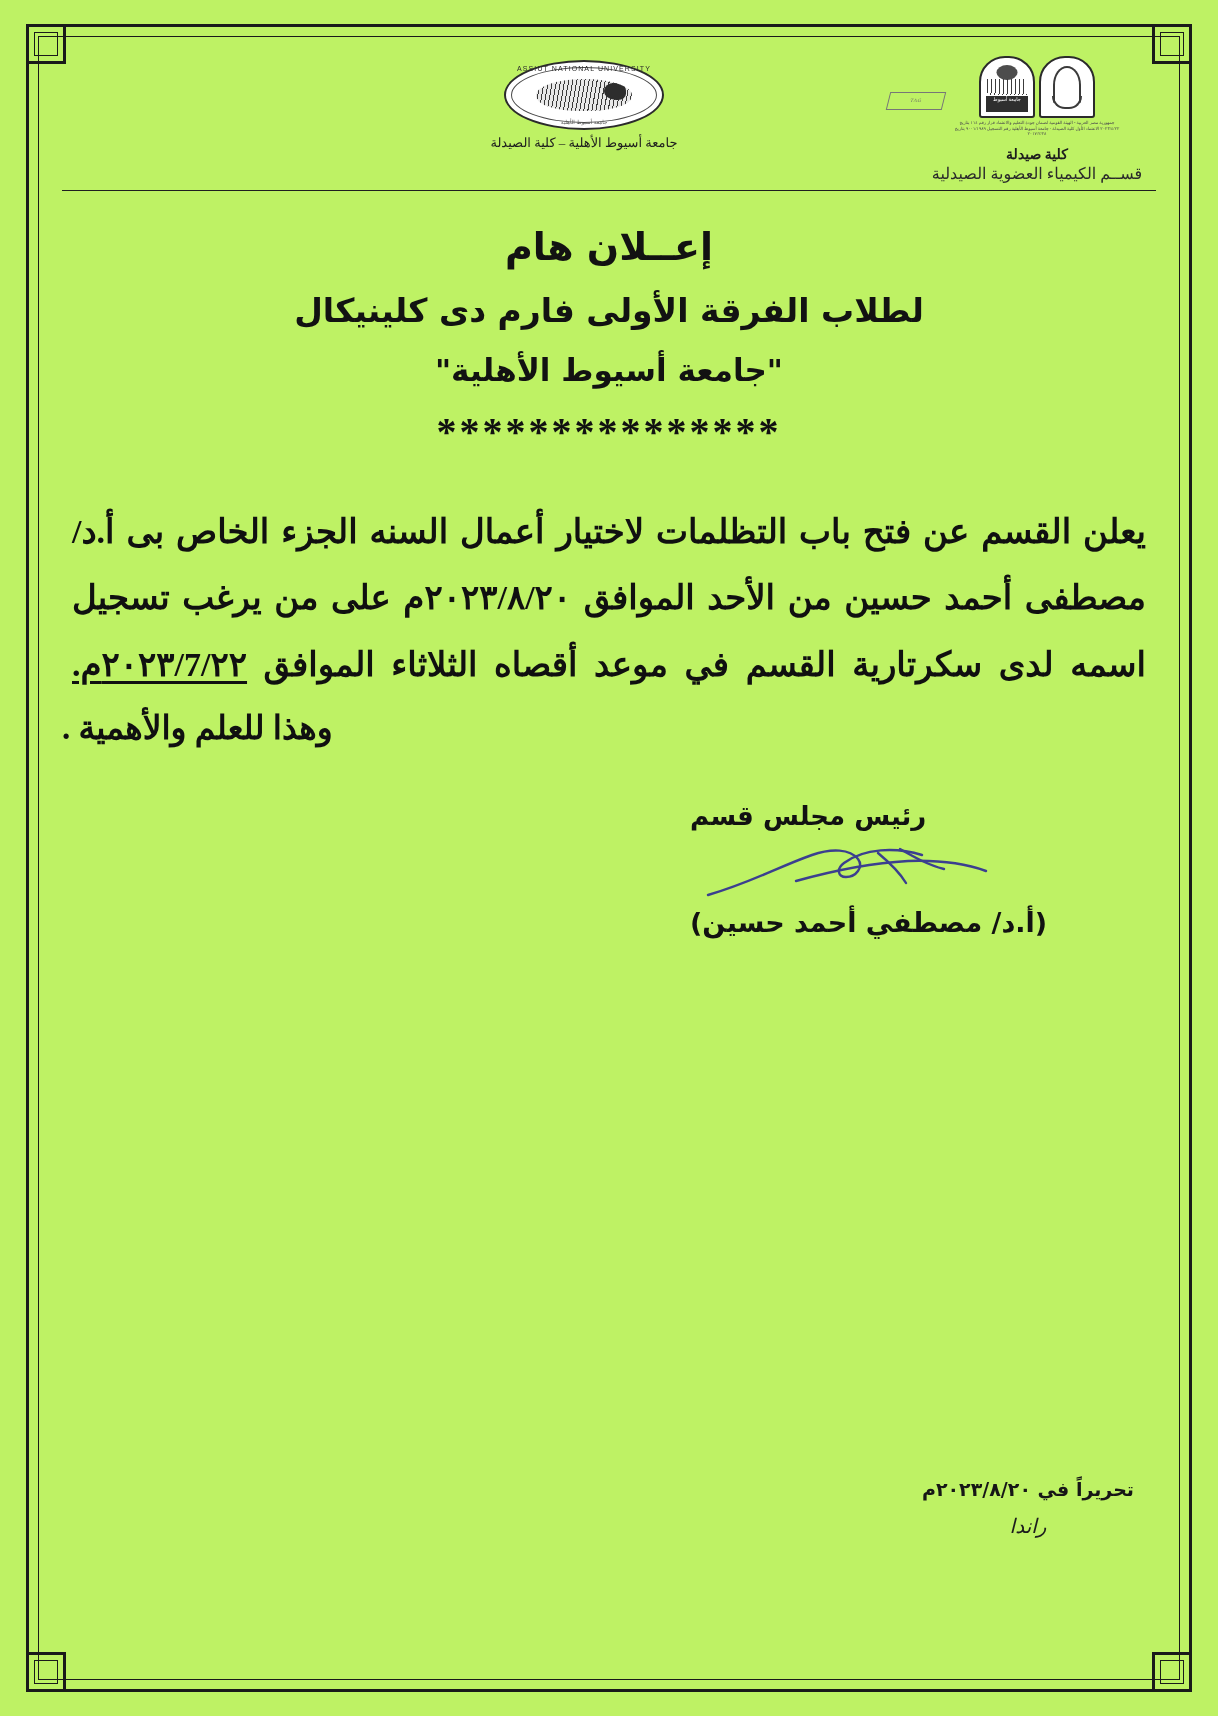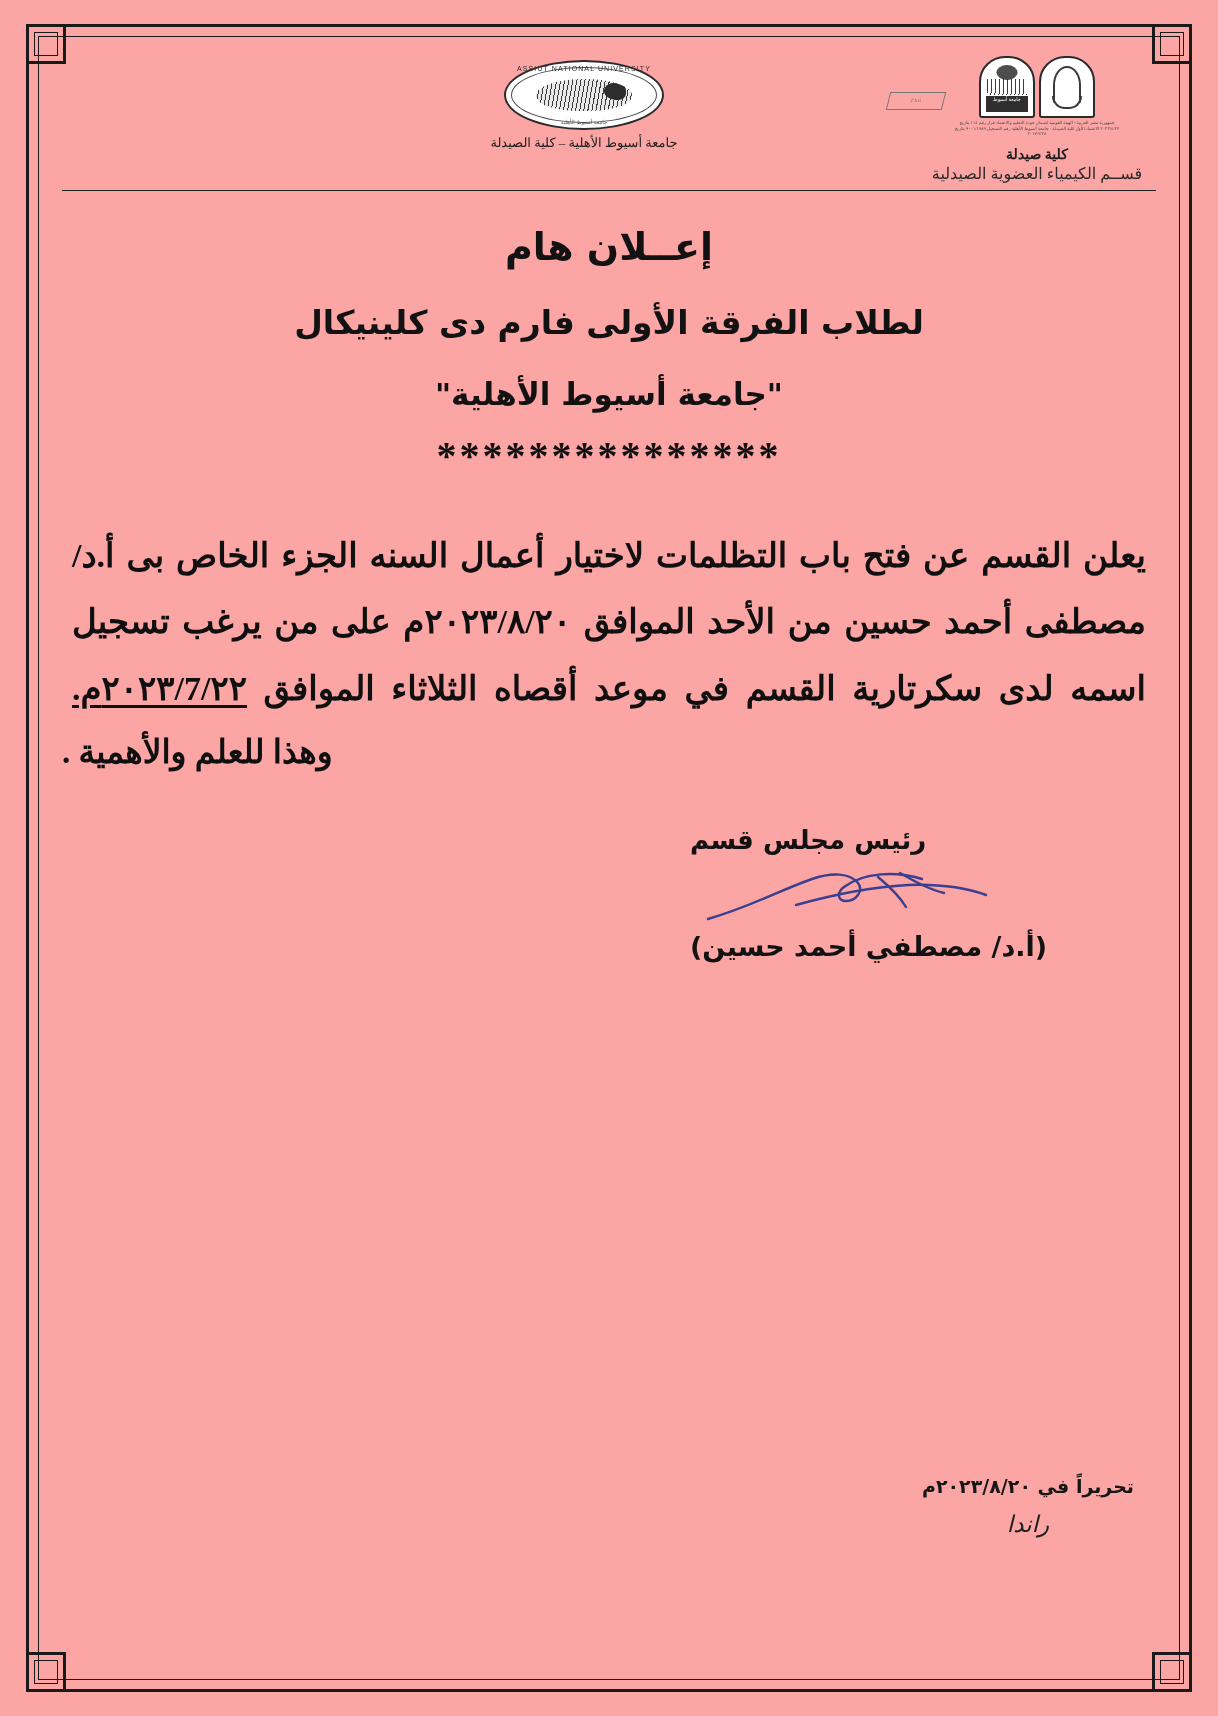--- a/index.html
+++ b/index.html
@@ -13,21 +13,21 @@
     font-family: "Liberation Serif", "DejaVu Serif", serif;
     color: #111111;
     position: relative;
     overflow: hidden;
   }
 
   
   .page {
     position: absolute;
     inset: 0;
-    background: #fca5a5;
+    background: #bef264;
   }
   .frame-outer {
     position: absolute;
     left: 26px;
     top: 24px;
     right: 26px;
     bottom: 24px;
     border: 3px solid #1a1a1a;
   }
   .frame-inner {
@@ -270,21 +270,21 @@
     font-size: 38px;
     font-weight: bold;
     letter-spacing: 1px;
     color: #121212;
     font-family: "DejaVu Sans", "Liberation Sans", sans-serif;
   }
   .title-line {
     font-size: 33px;
     font-weight: bold;
     color: #121212;
-    margin-top: 34px;
+    margin-top: 22px;
     font-family: "DejaVu Sans", "Liberation Sans", sans-serif;
   }
   .title-line.sm {
     font-size: 31px;
   }
   .stars {
     font-size: 40px;
     font-weight: bold;
     letter-spacing: 3px;
     margin-top: 20px;
@@ -355,21 +355,21 @@
     width: 240px;
   }
   .footer-date {
     font-size: 19px;
     font-weight: bold;
     color: #161616;
     font-family: "DejaVu Sans", "Liberation Sans", sans-serif;
   }
   .footer-clerk {
     margin-top: 14px;
-    font-size: 23px;
+    font-size: 20px;
     color: #1d1d1d;
     font-style: italic;
     font-family: "Liberation Serif", serif;
   }
 </style>
 </head>
 <body>
 
 <div class="page">
 

